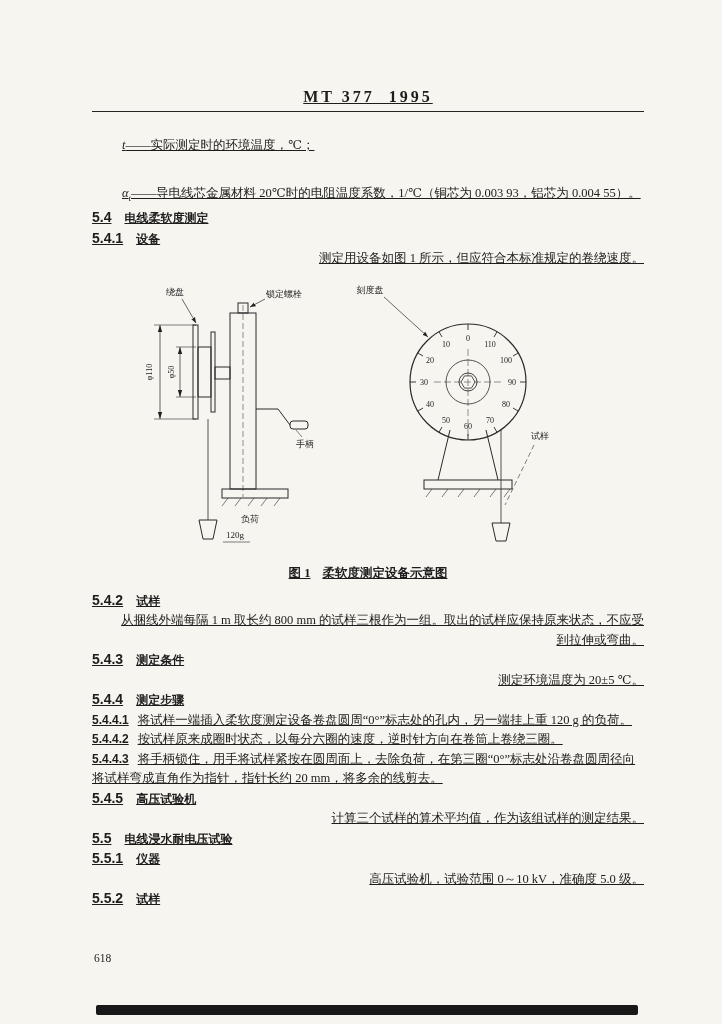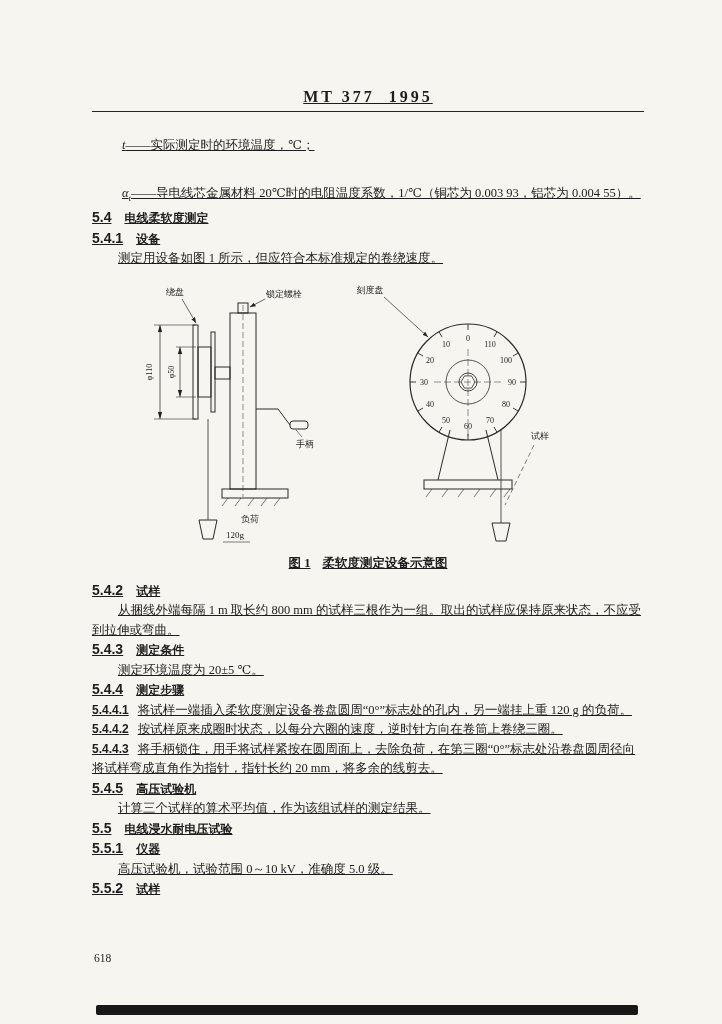--- a/index.html
+++ b/index.html
@@ -9,25 +9,25 @@
   .header-line{text-align:center;font-size:16px;font-weight:600;letter-spacing:3px;white-space:pre;}
   .rule{border-bottom:1.4px solid #262626;margin-top:5px;margin-bottom:13px;}
   p{margin:0;font-size:12.5px;line-height:19.5px;}
   .def{padding-left:30px;margin-top:24px;}
   .sym{font-style:italic;}
   .sym sub{font-size:9px;font-style:italic;}
   .heading{font-weight:bold;}
   .heading .num{margin-right:13px;font-family:"Liberation Sans","DejaVu Sans",sans-serif;font-size:14px;}
   .heading .ttl{font-family:"Liberation Sans","DejaVu Sans",sans-serif;font-size:12px;}
   .step .num{font-weight:bold;margin-right:9px;font-family:"Liberation Sans","DejaVu Sans",sans-serif;font-size:12px;}
-  .para{text-indent:26px;}
+  .para{text-indent:26px;text-align:right;}
   .figure-wrap{text-align:center;margin:8px 0 2px;}
   svg{display:block;margin:0 auto;}
   svg text{font-family:"Liberation Serif","DejaVu Serif",serif;fill:#222;}
-  .caption{text-align:center;font-weight:bold;font-size:12.5px;margin:2px 0 9px;}
+  .caption{text-align:center;font-weight:bold;font-size:12.5px;margin:12px 0 9px;}
   .caption .cap-num{margin-right:12px;}
   .page-number{position:absolute;left:94px;bottom:60px;font-size:11.5px;}
   .scan-bar{position:absolute;left:96px;right:84px;bottom:9px;height:10px;background:#181818;border-radius:2px;}
 </style>
 </head>
 <body>
 
 <div class="page">
   <div class="content">
 

